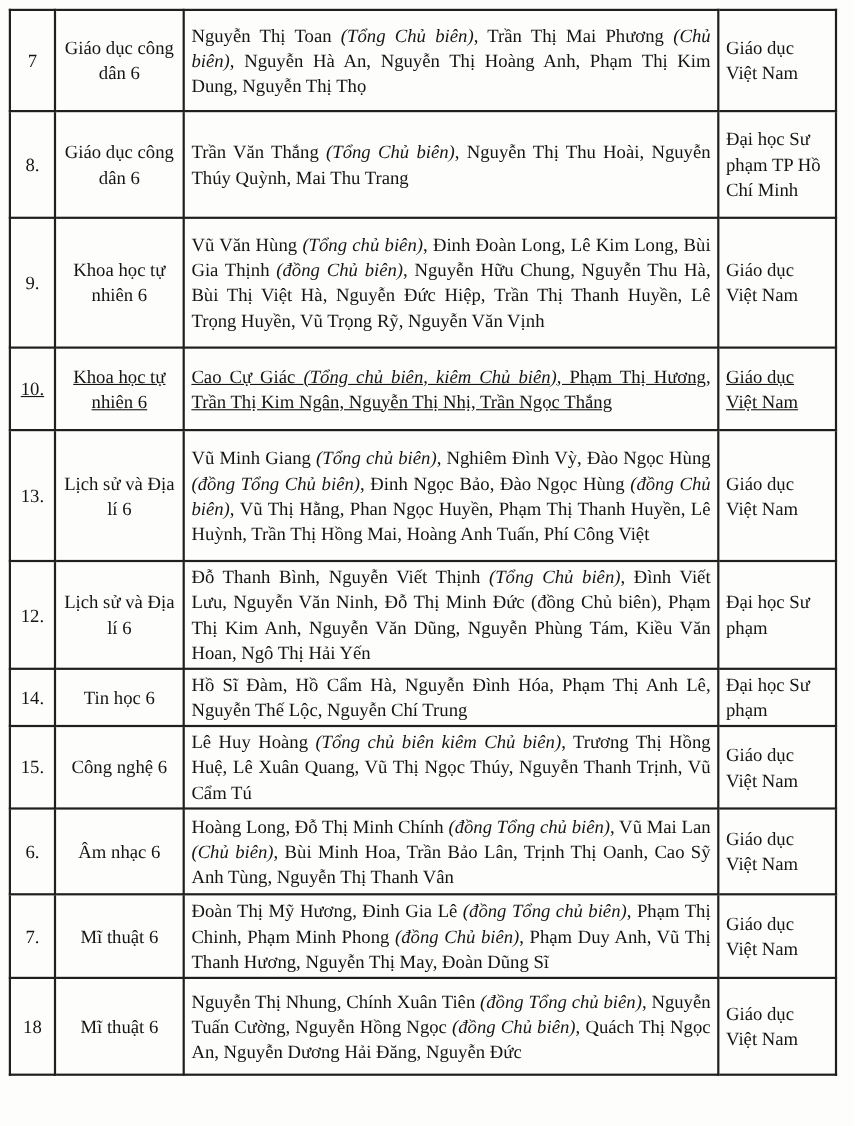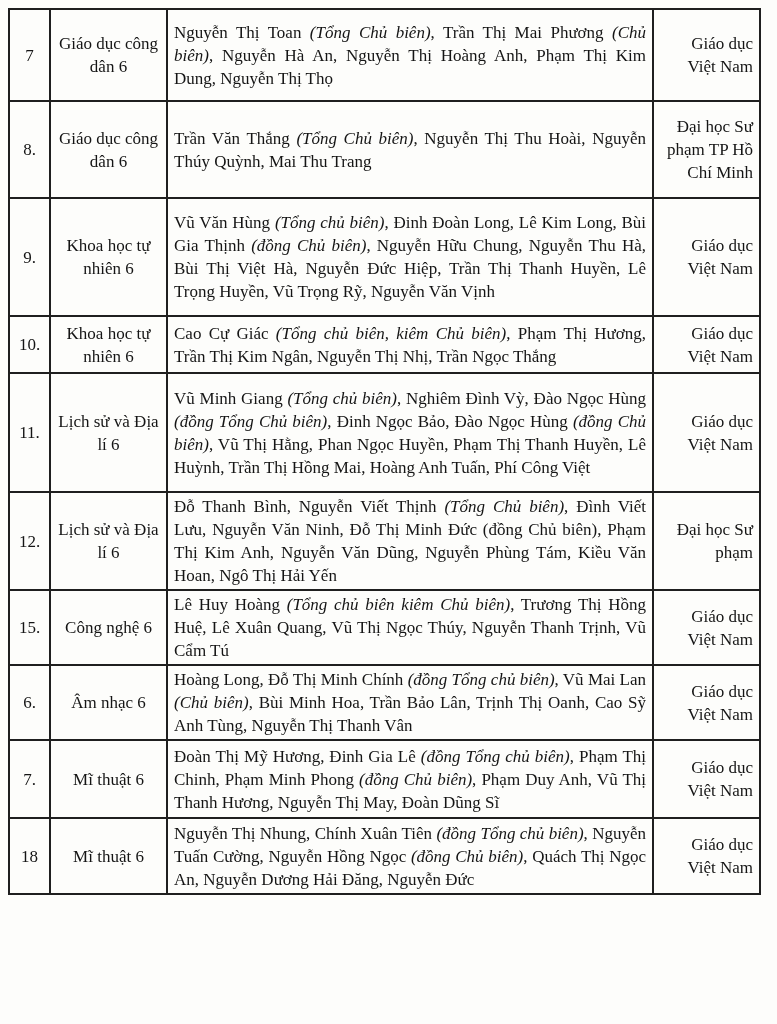--- a/index.html
+++ b/index.html
@@ -39,30 +39,30 @@
   td.subject-cell {
     text-align: center;
     padding: 2px 8px;
   }
   td.authors-cell {
     text-align: justify;
     text-justify: inter-word;
     padding: 2px 7px;
   }
   td.publisher-cell {
-    text-align: right;
+    text-align: left;
     padding: 2px 4px;
   }
   td.authors-cell i { font-style: italic; }
 
   
   tbody tr:nth-child(1)  { height: 92px; }
   tbody tr:nth-child(2)  { height: 97px; }
   tbody tr:nth-child(3)  { height: 118px; }
-  tbody tr:nth-child(4)  { height: 57px; }
+  tbody tr:nth-child(4)  { height: 75px; text-decoration: underline; }
   tbody tr:nth-child(5)  { height: 119px; }
   tbody tr:nth-child(6)  { height: 94px; }
   tbody tr:nth-child(7)  { height: 49px; }
   tbody tr:nth-child(8)  { height: 52px; }
   tbody tr:nth-child(9)  { height: 78px; }
   tbody tr:nth-child(10) { height: 76px; }
   tbody tr:nth-child(11) { height: 88px; }
   tbody tr:nth-child(12) { height: 66px; }
 </style>
 </head>
@@ -95,29 +95,35 @@
           <td class="authors-cell"><span>Vũ Văn Hùng </span><i>(Tổng chủ biên)</i><span>, Đinh Đoàn Long, Lê Kim Long, Bùi Gia Thịnh </span><i>(đồng Chủ biên)</i><span>, Nguyễn Hữu Chung, Nguyễn Thu Hà, Bùi Thị Việt Hà, Nguyễn Đức Hiệp, Trần Thị Thanh Huyền, Lê Trọng Huyền, Vũ Trọng Rỹ, Nguyễn Văn Vịnh</span></td>
           <td class="publisher-cell">Giáo dục Việt Nam</td>
         </tr>
         <tr>
           <td class="no-cell">10.</td>
           <td class="subject-cell">Khoa học tự nhiên 6</td>
           <td class="authors-cell"><span>Cao Cự Giác </span><i>(Tổng chủ biên, kiêm Chủ biên)</i><span>, Phạm Thị Hương, Trần Thị Kim Ngân, Nguyễn Thị Nhị, Trần Ngọc Thắng</span></td>
           <td class="publisher-cell">Giáo dục Việt Nam</td>
         </tr>
         <tr>
-          <td class="no-cell">11.</td>
+          <td class="no-cell">13.</td>
           <td class="subject-cell">Lịch sử và Địa lí 6</td>
           <td class="authors-cell"><span>Vũ Minh Giang </span><i>(Tổng chủ biên)</i><span>, Nghiêm Đình Vỳ, Đào Ngọc Hùng </span><i>(đồng Tổng Chủ biên)</i><span>, Đinh Ngọc Bảo, Đào Ngọc Hùng </span><i>(đồng Chủ biên)</i><span>, Vũ Thị Hằng, Phan Ngọc Huyền, Phạm Thị Thanh Huyền, Lê Huỳnh, Trần Thị Hồng Mai, Hoàng Anh Tuấn, Phí Công Việt</span></td>
           <td class="publisher-cell">Giáo dục Việt Nam</td>
         </tr>
         <tr>
           <td class="no-cell">12.</td>
           <td class="subject-cell">Lịch sử và Địa lí 6</td>
           <td class="authors-cell"><span>Đỗ Thanh Bình, Nguyễn Viết Thịnh </span><i>(Tổng Chủ biên)</i><span>, Đình Viết Lưu, Nguyễn Văn Ninh, Đỗ Thị Minh Đức (đồng Chủ biên), Phạm Thị Kim Anh, Nguyễn Văn Dũng, Nguyễn Phùng Tám, Kiều Văn Hoan, Ngô Thị Hải Yến</span></td>
+          <td class="publisher-cell">Đại học Sư phạm</td>
+        </tr>
+        <tr>
+          <td class="no-cell">14.</td>
+          <td class="subject-cell">Tin học 6</td>
+          <td class="authors-cell"><span>Hồ Sĩ Đàm, Hồ Cẩm Hà, Nguyễn Đình Hóa, Phạm Thị Anh Lê, Nguyễn Thế Lộc, Nguyễn Chí Trung</span></td>
           <td class="publisher-cell">Đại học Sư phạm</td>
         </tr>
         <tr>
           <td class="no-cell">15.</td>
           <td class="subject-cell">Công nghệ 6</td>
           <td class="authors-cell"><span>Lê Huy Hoàng </span><i>(Tổng chủ biên kiêm Chủ biên)</i><span>, Trương Thị Hồng Huệ, Lê Xuân Quang, Vũ Thị Ngọc Thúy, Nguyễn Thanh Trịnh, Vũ Cẩm Tú</span></td>
           <td class="publisher-cell">Giáo dục Việt Nam</td>
         </tr>
         <tr>
           <td class="no-cell">6.</td>

